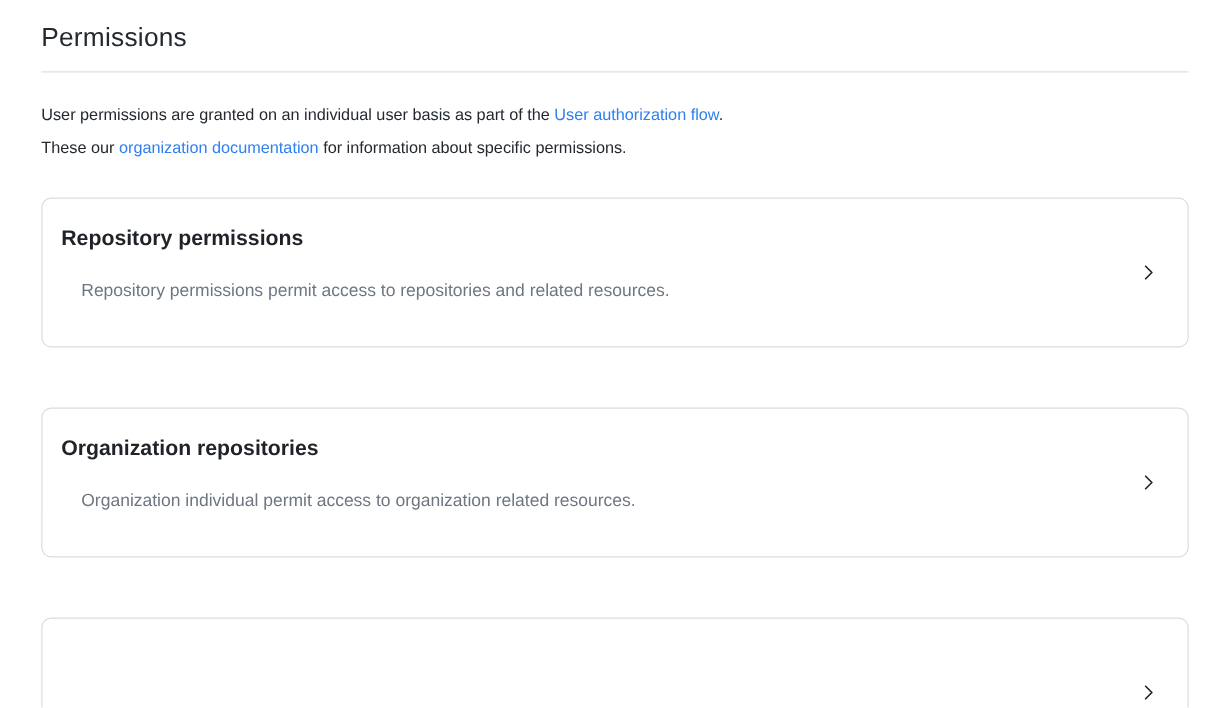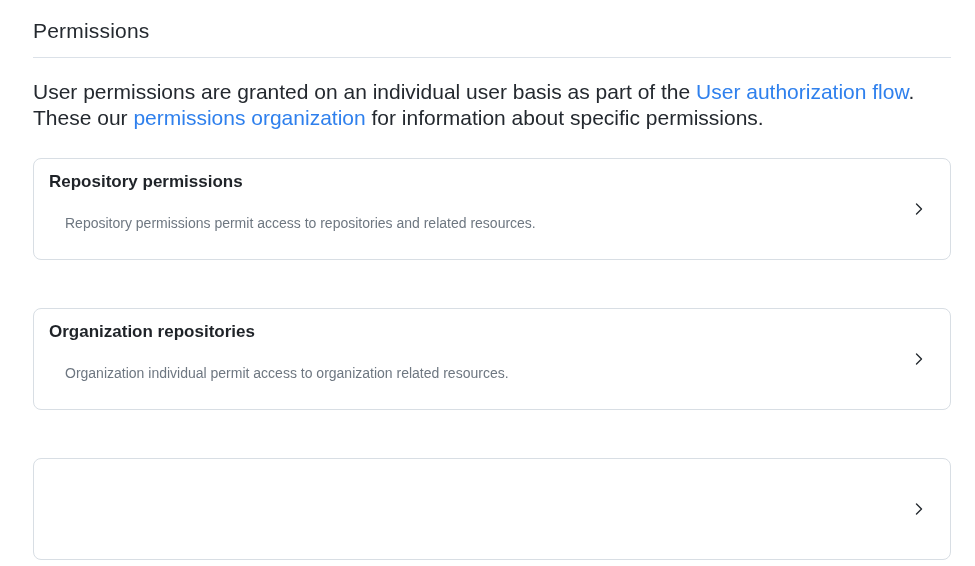--- a/index.html
+++ b/index.html
@@ -29,32 +29,32 @@
     color: #24292f;
     letter-spacing: 0.2px;
   }
   .divider {
     border: none;
     border-top: 1px solid #dbe1e8;
     margin: 13px 0 0 0;
   }
   .intro {
     margin: 21px 0 27px 0;
-    font-size: 21px;
+    font-size: 13px;
     line-height: 26px;
     color: #24292f;
   }
   .link {
     color: #2f80ed;
     text-decoration: none;
     cursor: pointer;
   }
   .card {
     box-sizing: border-box;
-    height: 102px;
+    height: 120px;
     border: 1px solid #d8dee4;
     border-radius: 8px;
     margin-bottom: 48px;
     display: flex;
     align-items: center;
     justify-content: space-between;
     padding: 0 22px 0 15px;
     background: #ffffff;
     cursor: pointer;
   }
@@ -90,21 +90,21 @@
 <body>
 
 <div class="page">
 
   <h1 class="page-title">Permissions</h1>
   <hr class="divider">
 
   <p class="intro">
     <span>User permissions are granted on an individual user basis as part of the </span><a class="link">User authorization flow</a><span>.</span>
     <br>
-    <span>These our </span><a class="link">permissions organization</a><span> for information about specific permissions.</span>
+    <span>These our </span><a class="link">organization documentation</a><span> for information about specific permissions.</span>
   </p>
 
   <div class="card">
     <div class="card-text">
       <h2 class="card-title">Repository permissions</h2>
       <p class="card-desc">Repository permissions permit access to repositories and related resources.</p>
     </div>
     <span class="chevron">
       <svg width="16" height="16" viewBox="0 0 16 16" aria-hidden="true">
         <path d="M5.5 3l5 5-5 5" fill="none" stroke="#24292f" stroke-width="1.4" stroke-linecap="round" stroke-linejoin="round"></path>

